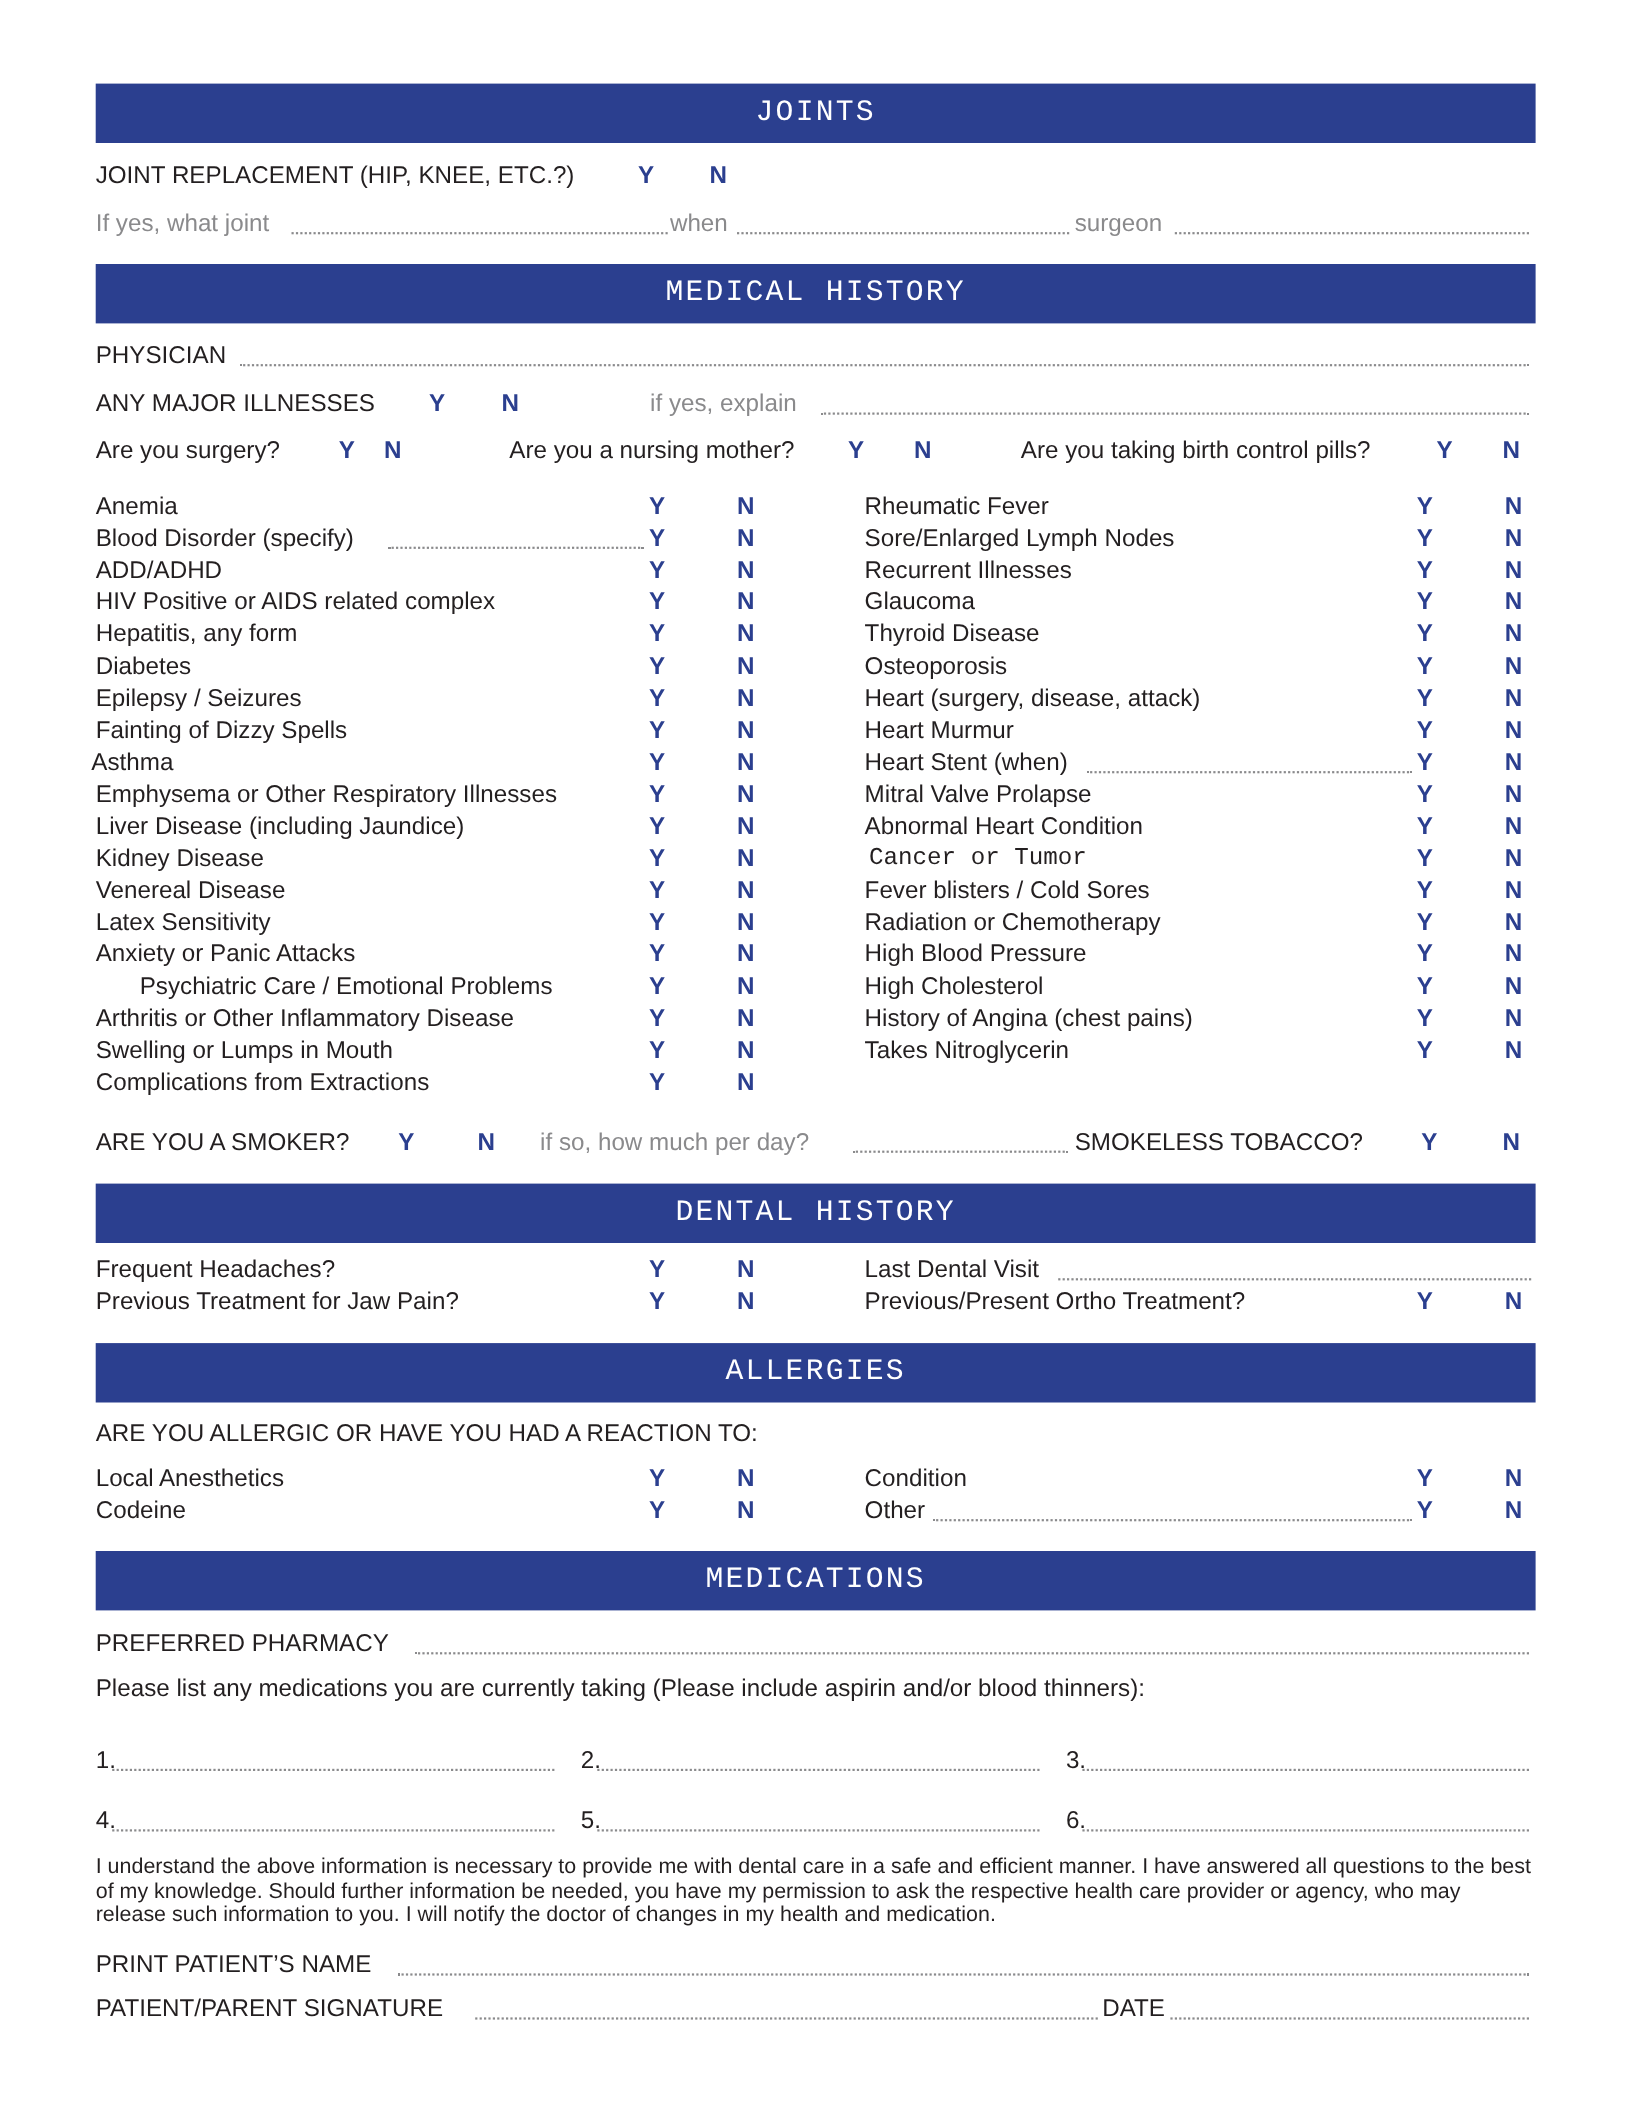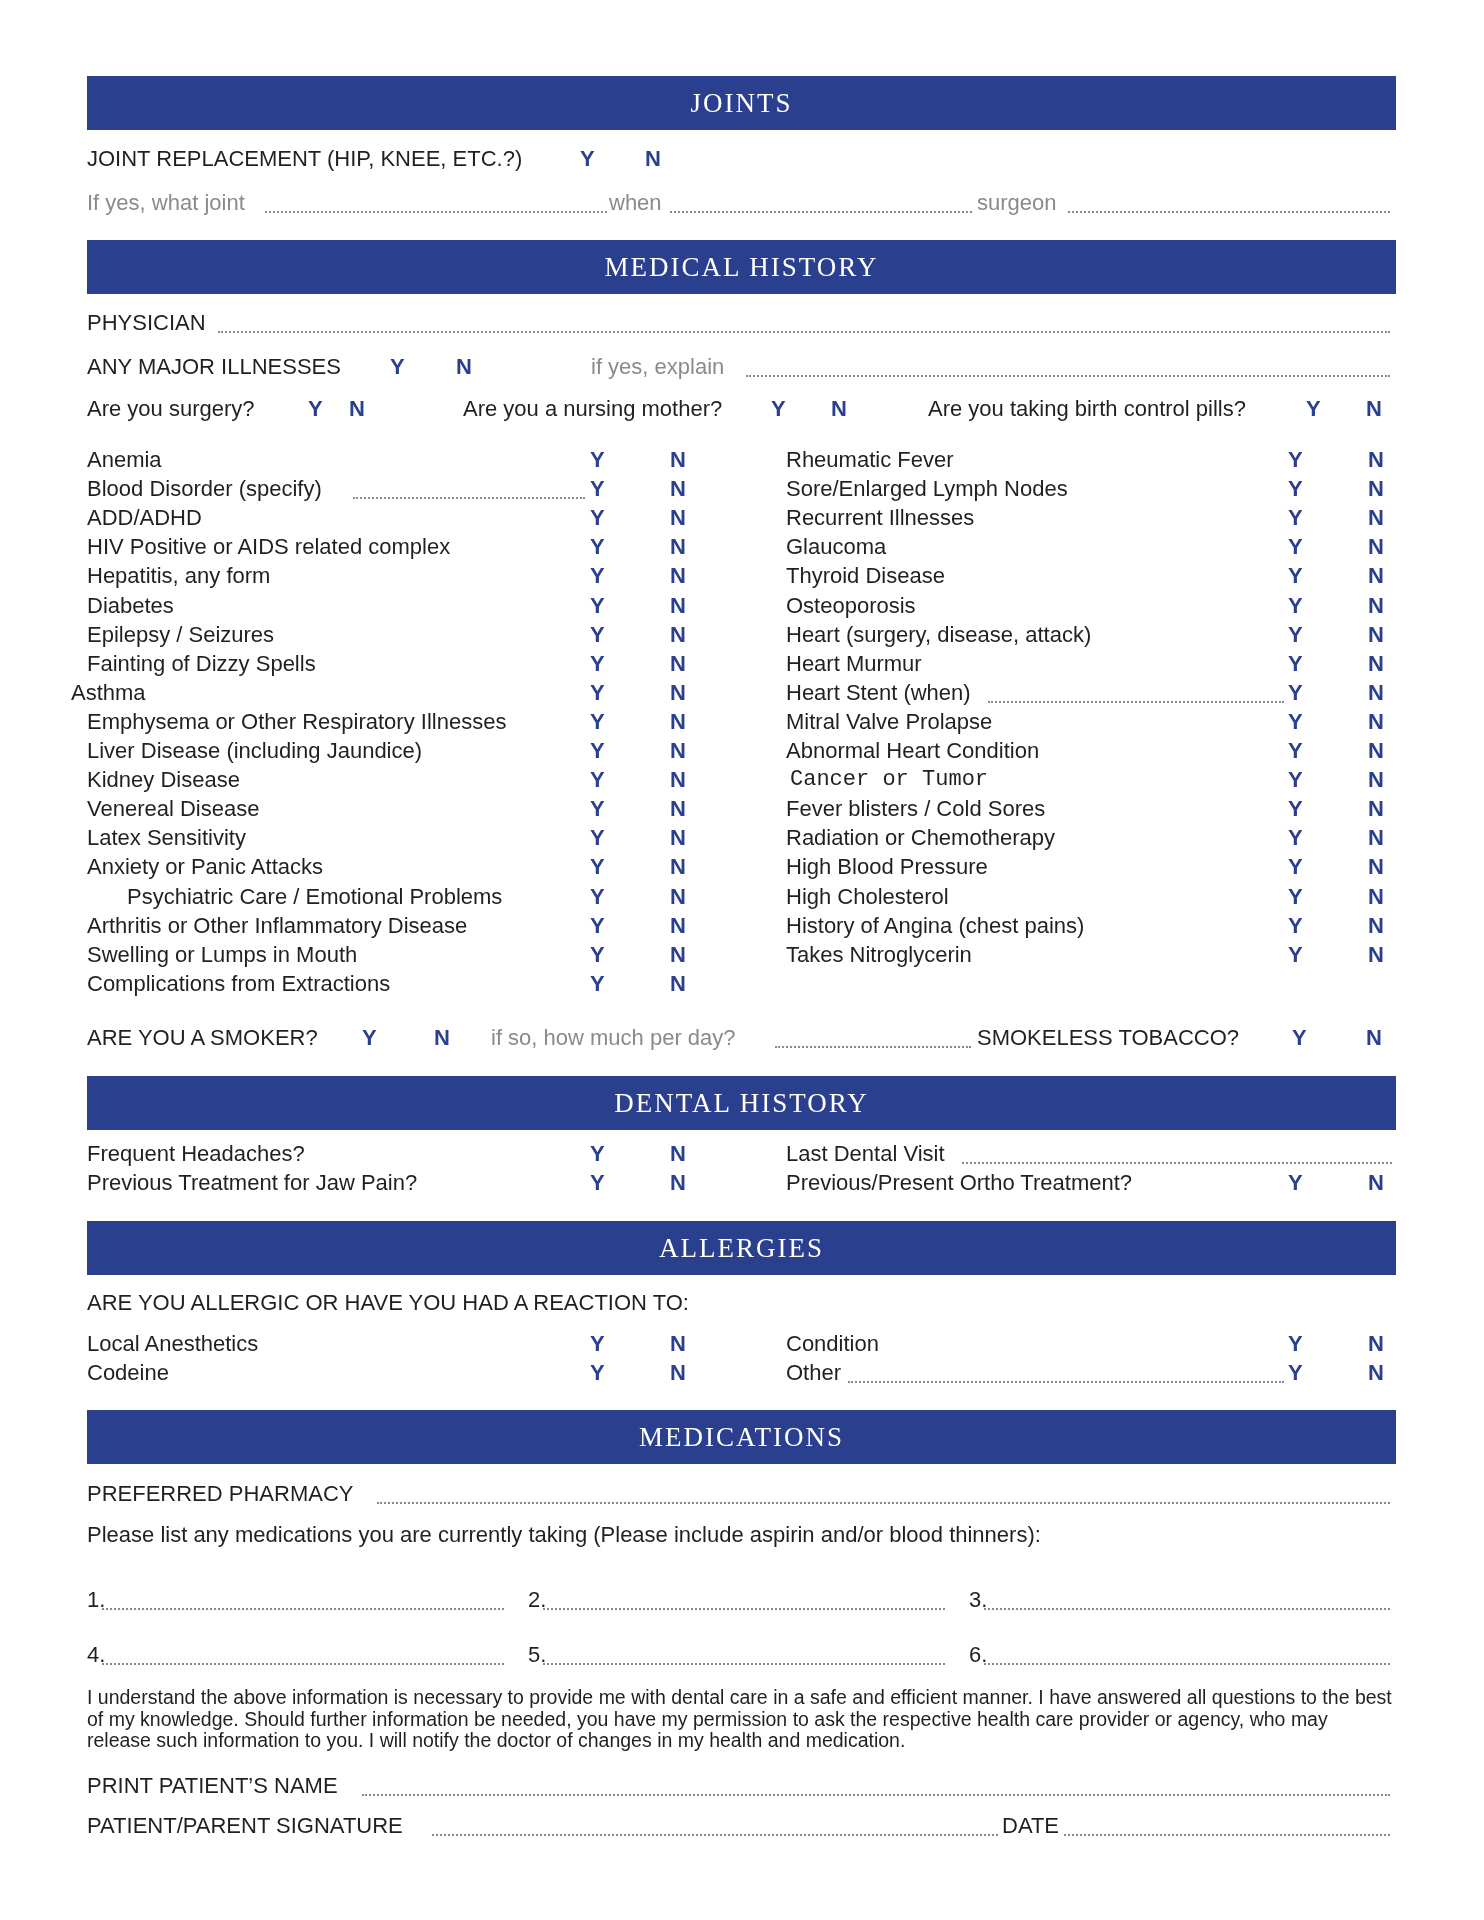--- a/index.html
+++ b/index.html
@@ -1,19 +1,19 @@
 <!DOCTYPE html>
 <html><head>
 <meta charset="utf-8">
 <style>
   html, body { margin:0; padding:0; background:#ffffff; }
   body { width:1484px; height:1920px; position:relative; overflow:hidden;
          font-family:"Liberation Sans", sans-serif; color:#231f20; }
   .banner { position:absolute; left:87px; width:1309px; height:54px; background:#2b3f8f;
-            color:#ffffff; font-family:Liberation Serif, serif; font-size:27px;
+            color:#ffffff; font-family:Liberation Mono, monospace; font-size:27px;
             letter-spacing:2px; display:flex; align-items:center; justify-content:center; }
   .t { position:absolute; font-size:22px; line-height:26px; white-space:nowrap; transform:translateY(-13px); }
   .hint { color:#8a8a8c; }
   .yn { position:absolute; font-size:22px; line-height:26px; font-weight:bold; color:#2b3f8f;
         transform:translateY(-13px); cursor:pointer; }
   .dots { position:absolute; height:0; border-bottom:2px dotted #8a8a8c; transform:translateY(8px); }
   .para { position:absolute; left:87px; width:1310px; font-size:19.5px; line-height:21.5px; color:#231f20; }
 </style>
 </head>
 <body>
@@ -71,21 +71,21 @@
     <span class="yn" style="left: 670px; top: 576.4px;">N</span>
     <span class="t" style="left: 87px; top: 605.5px;">Diabetes</span>
     <span class="yn" style="left: 590px; top: 605.5px;">Y</span>
     <span class="yn" style="left: 670px; top: 605.5px;">N</span>
     <span class="t" style="left: 87px; top: 634.6px;">Epilepsy / Seizures</span>
     <span class="yn" style="left: 590px; top: 634.6px;">Y</span>
     <span class="yn" style="left: 670px; top: 634.6px;">N</span>
     <span class="t" style="left: 87px; top: 663.7px;">Fainting of Dizzy Spells</span>
     <span class="yn" style="left: 590px; top: 663.7px;">Y</span>
     <span class="yn" style="left: 670px; top: 663.7px;">N</span>
-    <span class="t" style="left: 71px; top: 692.8px; text-align: right;">Asthma</span>
+    <span class="t" style="left: 83px; top: 692.8px; text-align: right;">Asthma</span>
     <span class="yn" style="left: 590px; top: 692.8px;">Y</span>
     <span class="yn" style="left: 670px; top: 692.8px;">N</span>
     <span class="t" style="left: 87px; top: 721.9px;">Emphysema or Other Respiratory Illnesses</span>
     <span class="yn" style="left: 590px; top: 721.9px;">Y</span>
     <span class="yn" style="left: 670px; top: 721.9px;">N</span>
     <span class="t" style="left: 87px; top: 751px;">Liver Disease (including Jaundice)</span>
     <span class="yn" style="left: 590px; top: 751px;">Y</span>
     <span class="yn" style="left: 670px; top: 751px;">N</span>
     <span class="t" style="left: 87px; top: 780.1px;">Kidney Disease</span>
     <span class="yn" style="left: 590px; top: 780.1px;">Y</span>

